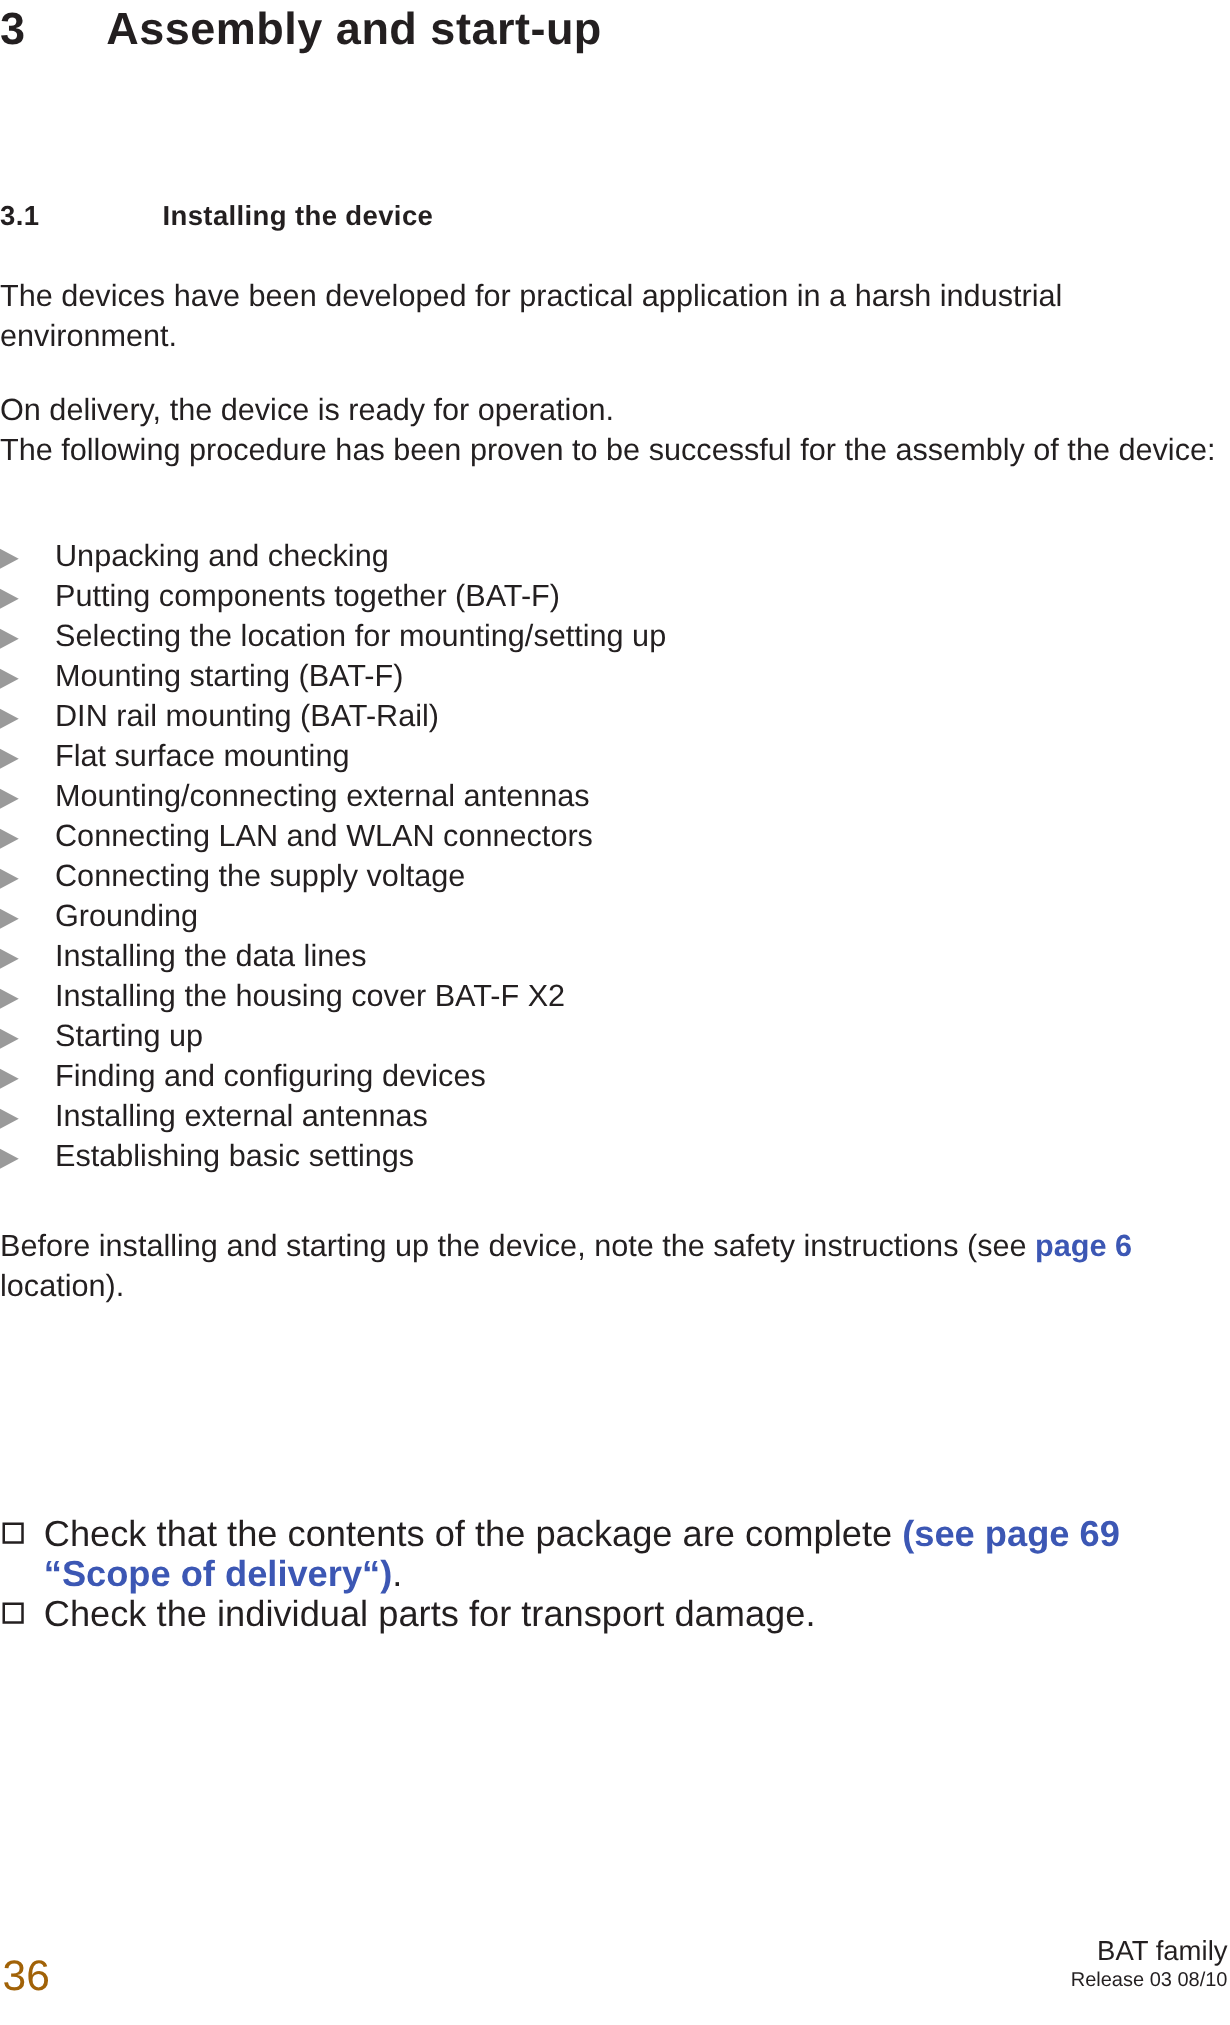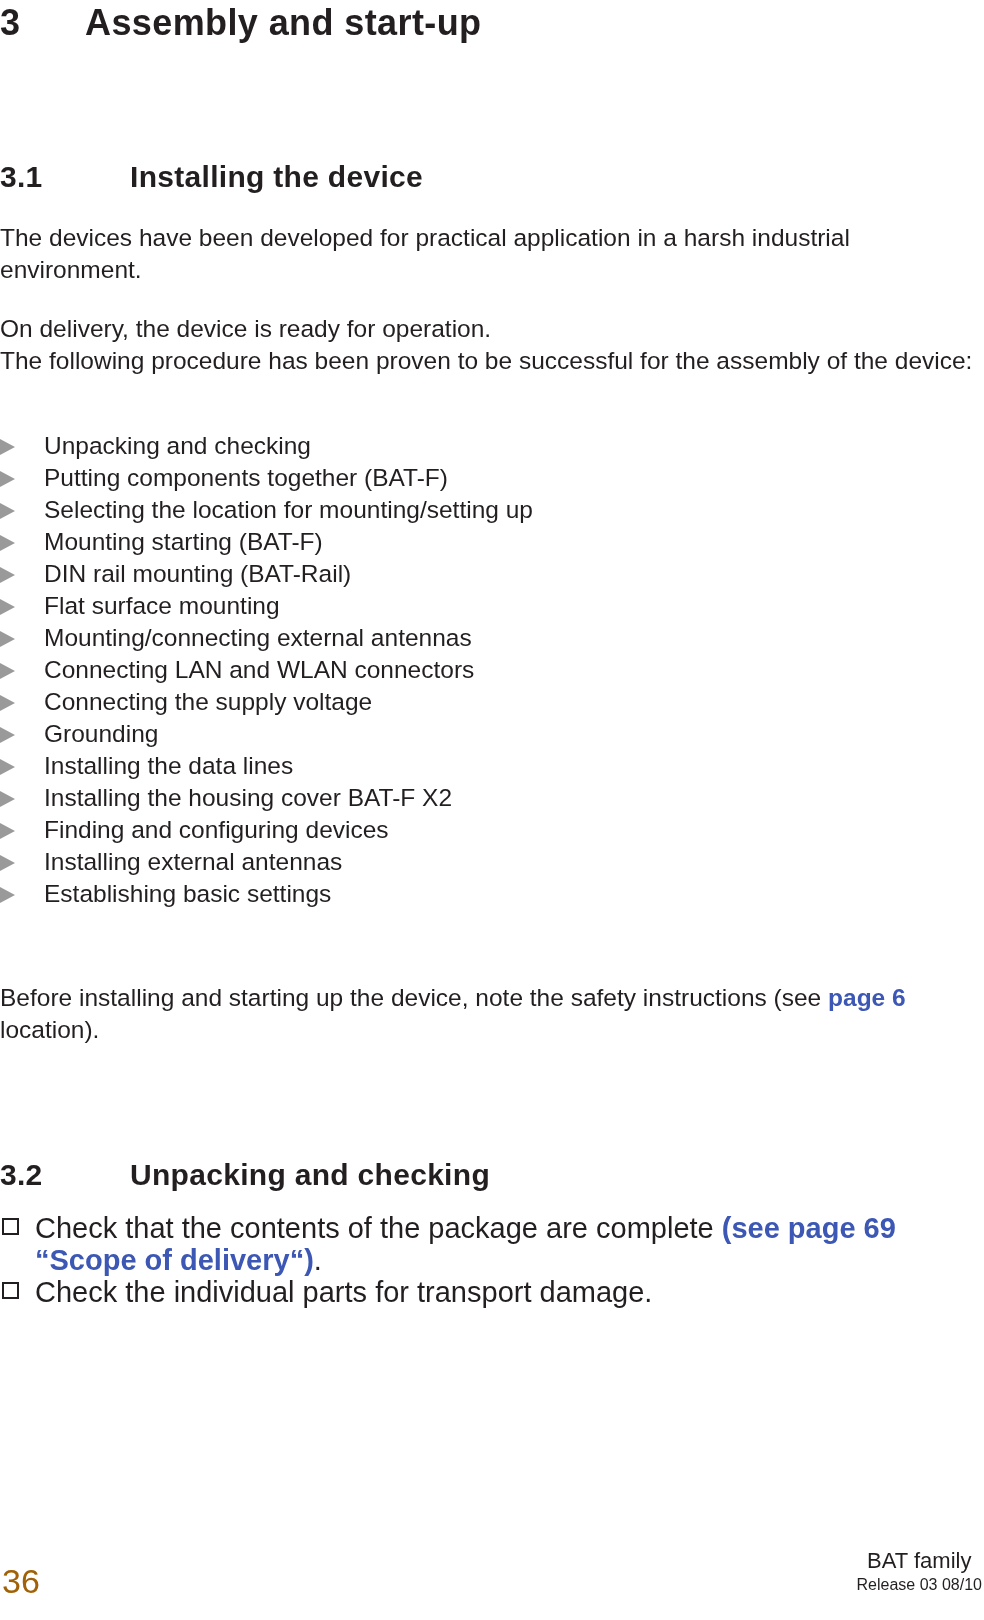--- a/index.html
+++ b/index.html
@@ -30,21 +30,21 @@
     font-weight: bold;
     letter-spacing: 0.4px;
     color: #231f20;
     white-space: nowrap;
   }
   .h1 .num { display: inline-block; width: 85px; }
 
   .h2 {
     position: absolute;
     left: 0px;
-    font-size: 30px;
+    font-size: 22px;
     font-weight: bold;
     letter-spacing: 0.3px;
     color: #231f20;
     white-space: nowrap;
   }
   .h2 .num { display: inline-block; width: 130px; }
 
   #sec31 { top: 160px; }
   #sec32 { top: 1158px; }
 
@@ -123,21 +123,21 @@
     position: absolute;
     left: 2px;
     top: 1562px;
     font-size: 34px;
     color: #a16207;
   }
   .footer-right {
     position: absolute;
     right: 2px;
     top: 1548px;
-    text-align: center;
+    text-align: right;
     color: #231f20;
   }
   .footer-title {
     font-size: 22px;
     line-height: 26px;
     white-space: nowrap;
   }
   .footer-release {
     font-size: 16px;
     line-height: 21px;
@@ -170,30 +170,28 @@
     <div class="arrow-item"><span class="arrow-icon"></span><span>Selecting the location for mounting/setting up</span></div>
     <div class="arrow-item"><span class="arrow-icon"></span><span>Mounting starting (BAT-F)</span></div>
     <div class="arrow-item"><span class="arrow-icon"></span><span>DIN rail mounting (BAT-Rail)</span></div>
     <div class="arrow-item"><span class="arrow-icon"></span><span>Flat surface mounting</span></div>
     <div class="arrow-item"><span class="arrow-icon"></span><span>Mounting/connecting external antennas</span></div>
     <div class="arrow-item"><span class="arrow-icon"></span><span>Connecting LAN and WLAN connectors</span></div>
     <div class="arrow-item"><span class="arrow-icon"></span><span>Connecting the supply voltage</span></div>
     <div class="arrow-item"><span class="arrow-icon"></span><span>Grounding</span></div>
     <div class="arrow-item"><span class="arrow-icon"></span><span>Installing the data lines</span></div>
     <div class="arrow-item"><span class="arrow-icon"></span><span>Installing the housing cover BAT-F X2</span></div>
+    <div class="arrow-item"><span class="arrow-icon"></span><span>Starting up</span></div>
     <div class="arrow-item"><span class="arrow-icon"></span><span>Finding and configuring devices</span></div>
     <div class="arrow-item"><span class="arrow-icon"></span><span>Installing external antennas</span></div>
     <div class="arrow-item"><span class="arrow-icon"></span><span>Establishing basic settings</span></div>
   </div>
 
   <div class="para" id="p3"><span>Before installing and starting up the device, note the safety instructions (see </span><span class="link">page 6</span><span> location).</span></div>
 
-  <div class="h2" id="sec32">
-    <span class="num">3.2</span><span>Unpacking and checking</span>
-  </div>
 
   <div class="check-list">
     <div class="check-item"><span class="check-icon"></span><span>Check that the contents of the package are complete </span><span class="link">(see page 69 “Scope of delivery“)</span><span>.</span></div>
     <div class="check-item"><span class="check-icon"></span><span>Check the individual parts for transport damage.</span></div>
   </div>
 
   <div class="footer-page">36</div>
   <div class="footer-right">
     <div class="footer-title">BAT family</div>
     <div class="footer-release">Release  03  08/10</div>

